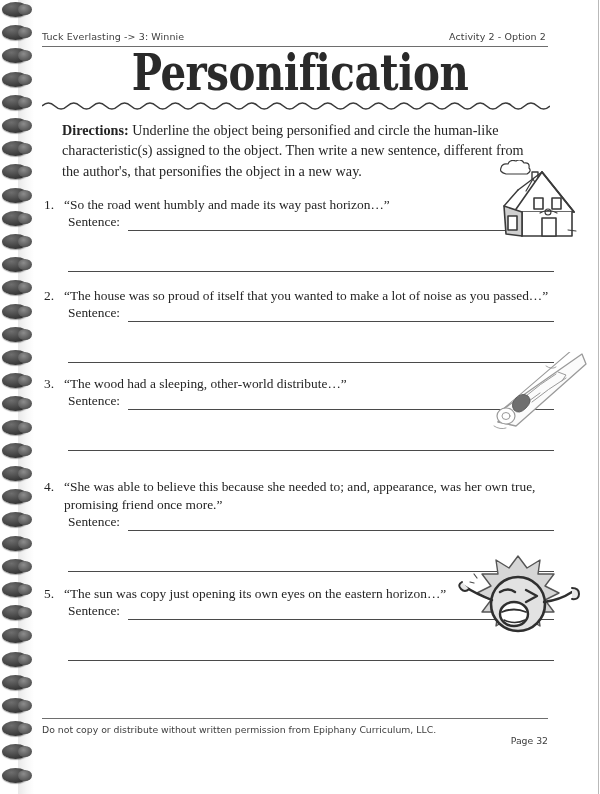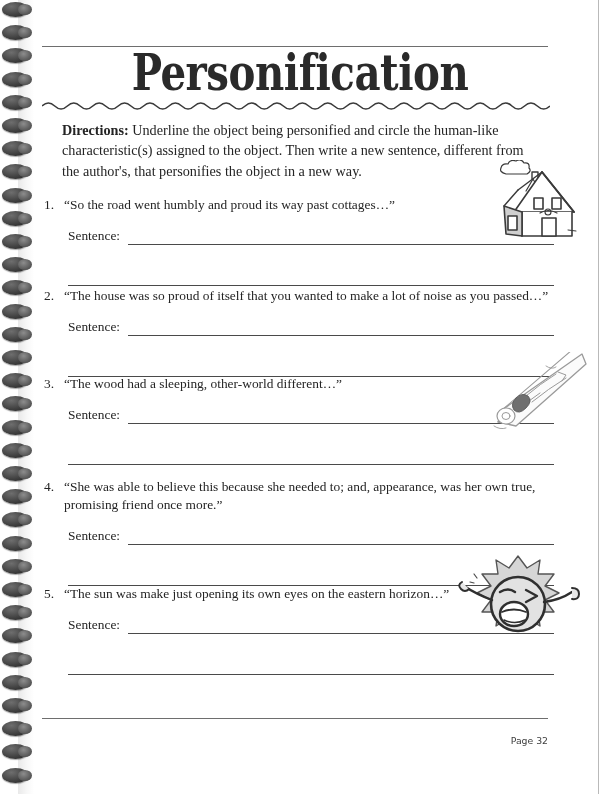--- a/index.html
+++ b/index.html
@@ -142,21 +142,20 @@
   .item-num {
     width: 20px;
     flex: 0 0 20px;
   }
   .item-quote {
     flex: 1 1 auto;
   }
   .sentence-row {
     display: flex;
     align-items: flex-end;
-    margin-top: 14px;
     padding-left: 24px;
   }
   .sentence-label {
     font-size: 13.4px;
     color: #242424;
     white-space: nowrap;
     padding-bottom: 1px;
   }
   .write-line {
     flex: 1 1 auto;
@@ -241,38 +240,42 @@
       <div class="ring" style="top: 605.2px;"></div>
       <div class="ring" style="top: 628.4px;"></div>
       <div class="ring" style="top: 651.6px;"></div>
       <div class="ring" style="top: 674.8px;"></div>
       <div class="ring" style="top: 698px;"></div>
       <div class="ring" style="top: 721.2px;"></div>
       <div class="ring" style="top: 744.4px;"></div>
       <div class="ring" style="top: 767.6px;"></div>
     </div>
 
+  <div class="header-row">
+    <span>Tuck Everlasting -&gt; 3: Winnie</span>
+    <span>Activity 2 - Option 2</span>
+  </div>
   <div class="header-rule"></div>
 
   <div class="title">Personification</div>
 
   <svg class="wavy" viewBox="0 0 508 12" preserveAspectRatio="none">
     <path d="M0,6 q6.35,-6 12.7,0 t12.7,0 t12.7,0 t12.7,0 t12.7,0 t12.7,0 t12.7,0 t12.7,0 t12.7,0 t12.7,0 t12.7,0 t12.7,0 t12.7,0 t12.7,0 t12.7,0 t12.7,0 t12.7,0 t12.7,0 t12.7,0 t12.7,0 t12.7,0 t12.7,0 t12.7,0 t12.7,0 t12.7,0 t12.7,0 t12.7,0 t12.7,0 t12.7,0 t12.7,0 t12.7,0 t12.7,0 t12.7,0 t12.7,0 t12.7,0 t12.7,0 t12.7,0 t12.7,0 t12.7,0 t12.7,0" fill="none" stroke="#3a3a3a" stroke-width="1.5"></path>
   </svg>
 
   <div class="directions">
     <b>Directions:</b>
     <span>Underline the object being personified and circle the human-like characteristic(s) assigned to the object. Then write a new sentence, different from the author's, that personifies the object in a new way.</span>
   </div>
 
   <div id="items">
       <div class="item" style="top: 196px;">
         <div class="item-head">
           <span class="item-num">1.</span>
-          <span class="item-quote">“So the road went humbly and proud its way past cottages…”</span>
+          <span class="item-quote">“So the road went humbly and made its way past horizon…”</span>
         </div>
         <div class="sentence-row">
           <span class="sentence-label">Sentence:</span>
           <span class="write-line"></span>
         </div>
         <div class="line2-wrap">
           <div class="write-line second"></div>
         </div>
       </div>
       <div class="item" style="top: 287px;">
@@ -284,21 +287,21 @@
           <span class="sentence-label">Sentence:</span>
           <span class="write-line"></span>
         </div>
         <div class="line2-wrap">
           <div class="write-line second"></div>
         </div>
       </div>
       <div class="item" style="top: 375px;">
         <div class="item-head">
           <span class="item-num">3.</span>
-          <span class="item-quote">“The wood had a sleeping, other-world different…”</span>
+          <span class="item-quote">“The wood had a sleeping, other-world distribute…”</span>
         </div>
         <div class="sentence-row">
           <span class="sentence-label">Sentence:</span>
           <span class="write-line"></span>
         </div>
         <div class="line2-wrap">
           <div class="write-line second"></div>
         </div>
       </div>
       <div class="item" style="top: 478px;">
@@ -310,21 +313,21 @@
           <span class="sentence-label">Sentence:</span>
           <span class="write-line"></span>
         </div>
         <div class="line2-wrap">
           <div class="write-line second"></div>
         </div>
       </div>
       <div class="item" style="top: 585px;">
         <div class="item-head">
           <span class="item-num">5.</span>
-          <span class="item-quote">“The sun was make just opening its own eyes on the eastern horizon…”</span>
+          <span class="item-quote">“The sun was copy just opening its own eyes on the eastern horizon…”</span>
         </div>
         <div class="sentence-row">
           <span class="sentence-label">Sentence:</span>
           <span class="write-line"></span>
         </div>
         <div class="line2-wrap">
           <div class="write-line second"></div>
         </div>
       </div>
     </div>
@@ -382,17 +385,18 @@
       <path d="M88 50 q16 -2 28 -10" fill="none" stroke="#2f2f2f" stroke-width="2.4"></path>
       <path d="M116 36 q7 0 7 6 q0 6 -7 5" fill="#e8e8e8" stroke="#2f2f2f" stroke-width="2"></path>
       <path d="M18 22 l3 4" fill="none" stroke="#4a4a4a" stroke-width="1.2"></path>
       <path d="M14 30 l4 1" fill="none" stroke="#4a4a4a" stroke-width="1.2"></path>
     </g>
   </svg>
 
   <div class="footer-rule"></div>
   <div class="footer">
     <div class="footer-left">
+      <div>Do not copy or distribute without written permission from Epiphany Curriculum, LLC.</div>
     </div>
     <div class="footer-right">Page 32</div>
   </div>
 
 </div>
 
 </body></html>

